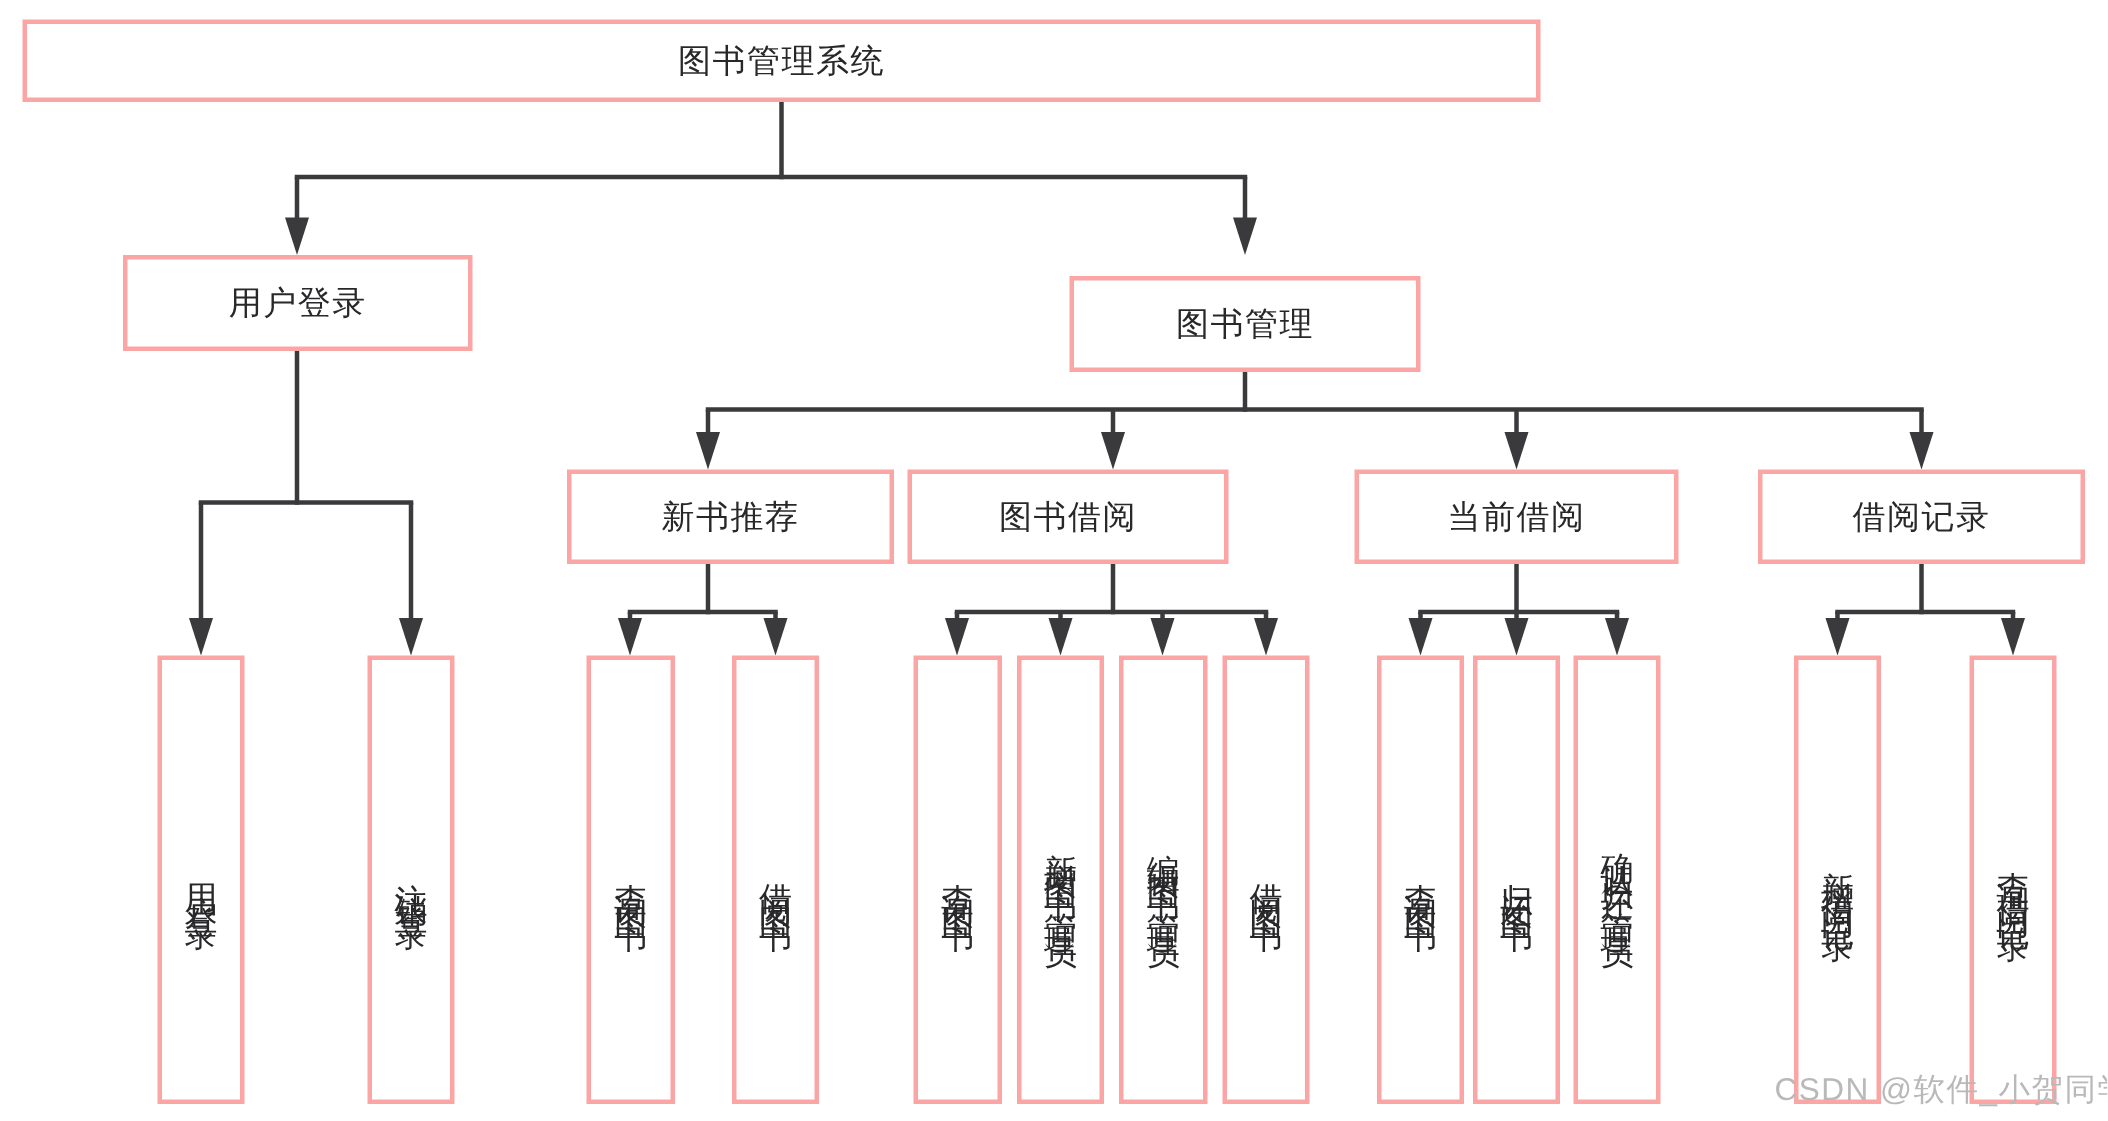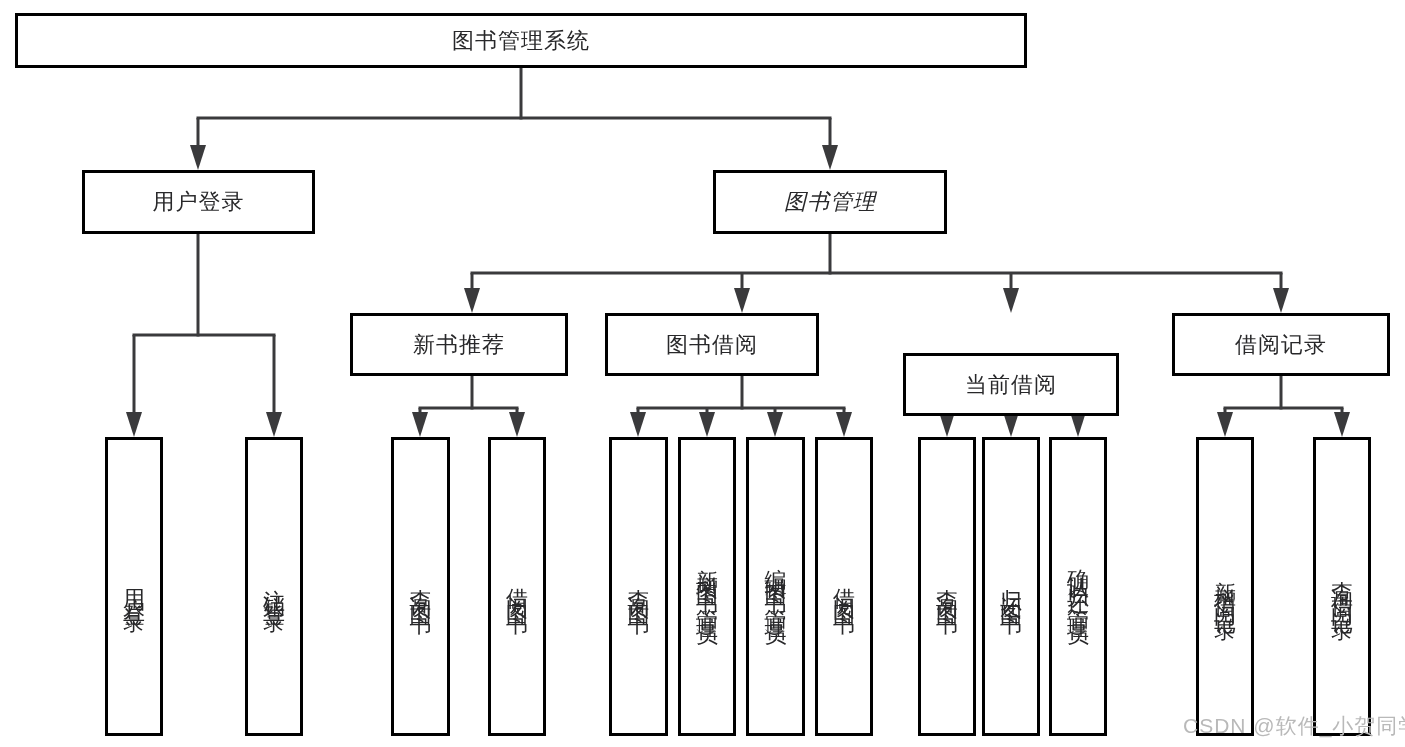--- a/index.html
+++ b/index.html
@@ -14,21 +14,21 @@
   .wires {
     position: absolute;
     left: 0; top: 0;
     width: 1405px; height: 747px;
   }
   .wires line { stroke: #3a3a3c; stroke-width: 3; }
   .wires polygon { fill: #3a3a3c; }
   .box {
     position: absolute;
     box-sizing: border-box;
-    border: 3px solid #000000;
+    border: 3px solid #fca5a5;
     background: #ffffff;
     display: flex;
     align-items: center;
     justify-content: center;
     color: #28282a;
     font-size: 22px;
   }
   .box.h span {
     letter-spacing: 1px;
     white-space: nowrap;
@@ -130,31 +130,31 @@
     </g>
   </svg>
 
   <div class="box h" style="left:15px; top:13px; width:1012px; height:55px;">
     <span>图书管理系统</span>
   </div>
 
   <div class="box h" style="left:82px; top:170px; width:233px; height:64px;">
     <span>用户登录</span>
   </div>
-  <div class="box h" style="left:713px; top:170px; width:234px; height:64px;font-style:italic;">
+  <div class="box h" style="left:713px; top:184px; width:234px; height:64px;">
     <span>图书管理</span>
   </div>
 
-  <div class="box h" style="left:350px; top:313px; width:218px; height:63px;font-family:Liberation Mono, monospace;">
+  <div class="box h" style="left:378px; top:313px; width:218px; height:63px;font-family:Liberation Mono, monospace;">
     <span>新书推荐</span>
   </div>
   <div class="box h" style="left:605px; top:313px; width:214px; height:63px;">
     <span>图书借阅</span>
   </div>
-  <div class="box h" style="left:903px; top:313px; width:216px; height:63px;margin-top:40px;">
+  <div class="box h" style="left:903px; top:313px; width:216px; height:63px;">
     <span>当前借阅</span>
   </div>
   <div class="box h" style="left:1172px; top:313px; width:218px; height:63px;">
     <span>借阅记录</span>
   </div>
 
   <div class="box v" style="left:105px; top:437px; width:58px; height:299px;">
     <span>用户登录</span>
   </div>
   <div class="box v" style="left:245px; top:437px; width:58px; height:299px;">

